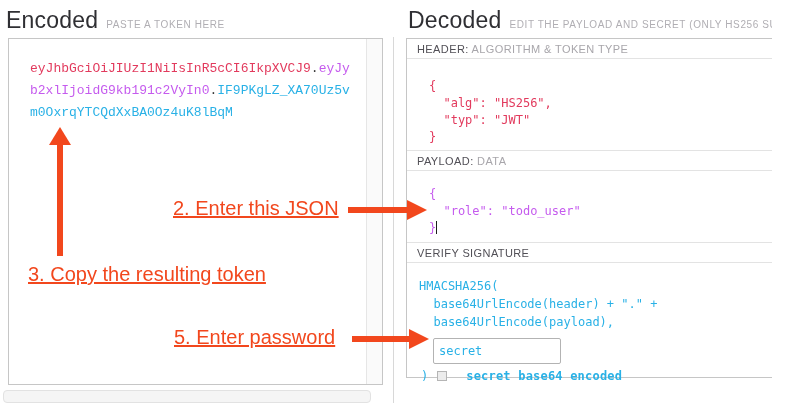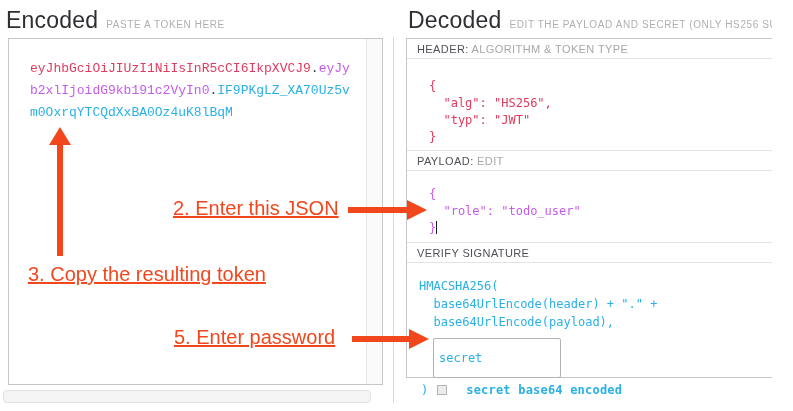--- a/index.html
+++ b/index.html
@@ -75,21 +75,21 @@
   .code-line { white-space: pre; line-height: 17px; }
   .content-signature .code-line { line-height: 18px; }
   .caret { display: inline-block; width: 1px; height: 13px; background: #1c1c1c; vertical-align: -2px; }
 
   .secret-input {
     display: block; margin: 7px 0 0 14px;
     width: 128px; height: 21px;
     border: 1px solid #b3b3b3; border-radius: 2px;
     font-family: "DejaVu Sans Mono", monospace;
     font-size: 12px; color: #29b1e6;
-    padding: 19px 5px; outline: none; background: #ffffff;
+    padding: 12px 5px; outline: none; background: #ffffff;
   }
   .close-row { margin-top: 5px; white-space: nowrap; line-height: 14px; }
   .close-paren { margin-left: 2px; }
   .checkbox {
     display: inline-block; width: 10px; height: 10px;
     background: #ececec; border: 1px solid #b5b5b5;
     margin: 0 3px 0 9px; vertical-align: -1px;
   }
   .checkbox-label { font-weight: bold; letter-spacing: 0.2px; margin-left: 16px; }
 
@@ -147,21 +147,21 @@
     </div>
     <div class="section-content content-header">
       <div class="code-line">{</div>
       <div class="code-line">  "alg": "HS256",</div>
       <div class="code-line">  "typ": "JWT"</div>
       <div class="code-line">}</div>
     </div>
 
     <div class="section-bar">
       <span class="lbl-strong">PAYLOAD:</span>
-      <span class="lbl-light">EDIT</span>
+      <span class="lbl-light">DATA</span>
     </div>
     <div class="section-content content-payload">
       <div class="code-line">{</div>
       <div class="code-line">  "role": "todo_user"</div>
       <div class="code-line"><span>}</span><span class="caret"></span></div>
     </div>
 
     <div class="section-bar">
       <span class="lbl-strong">VERIFY SIGNATURE</span>
     </div>

